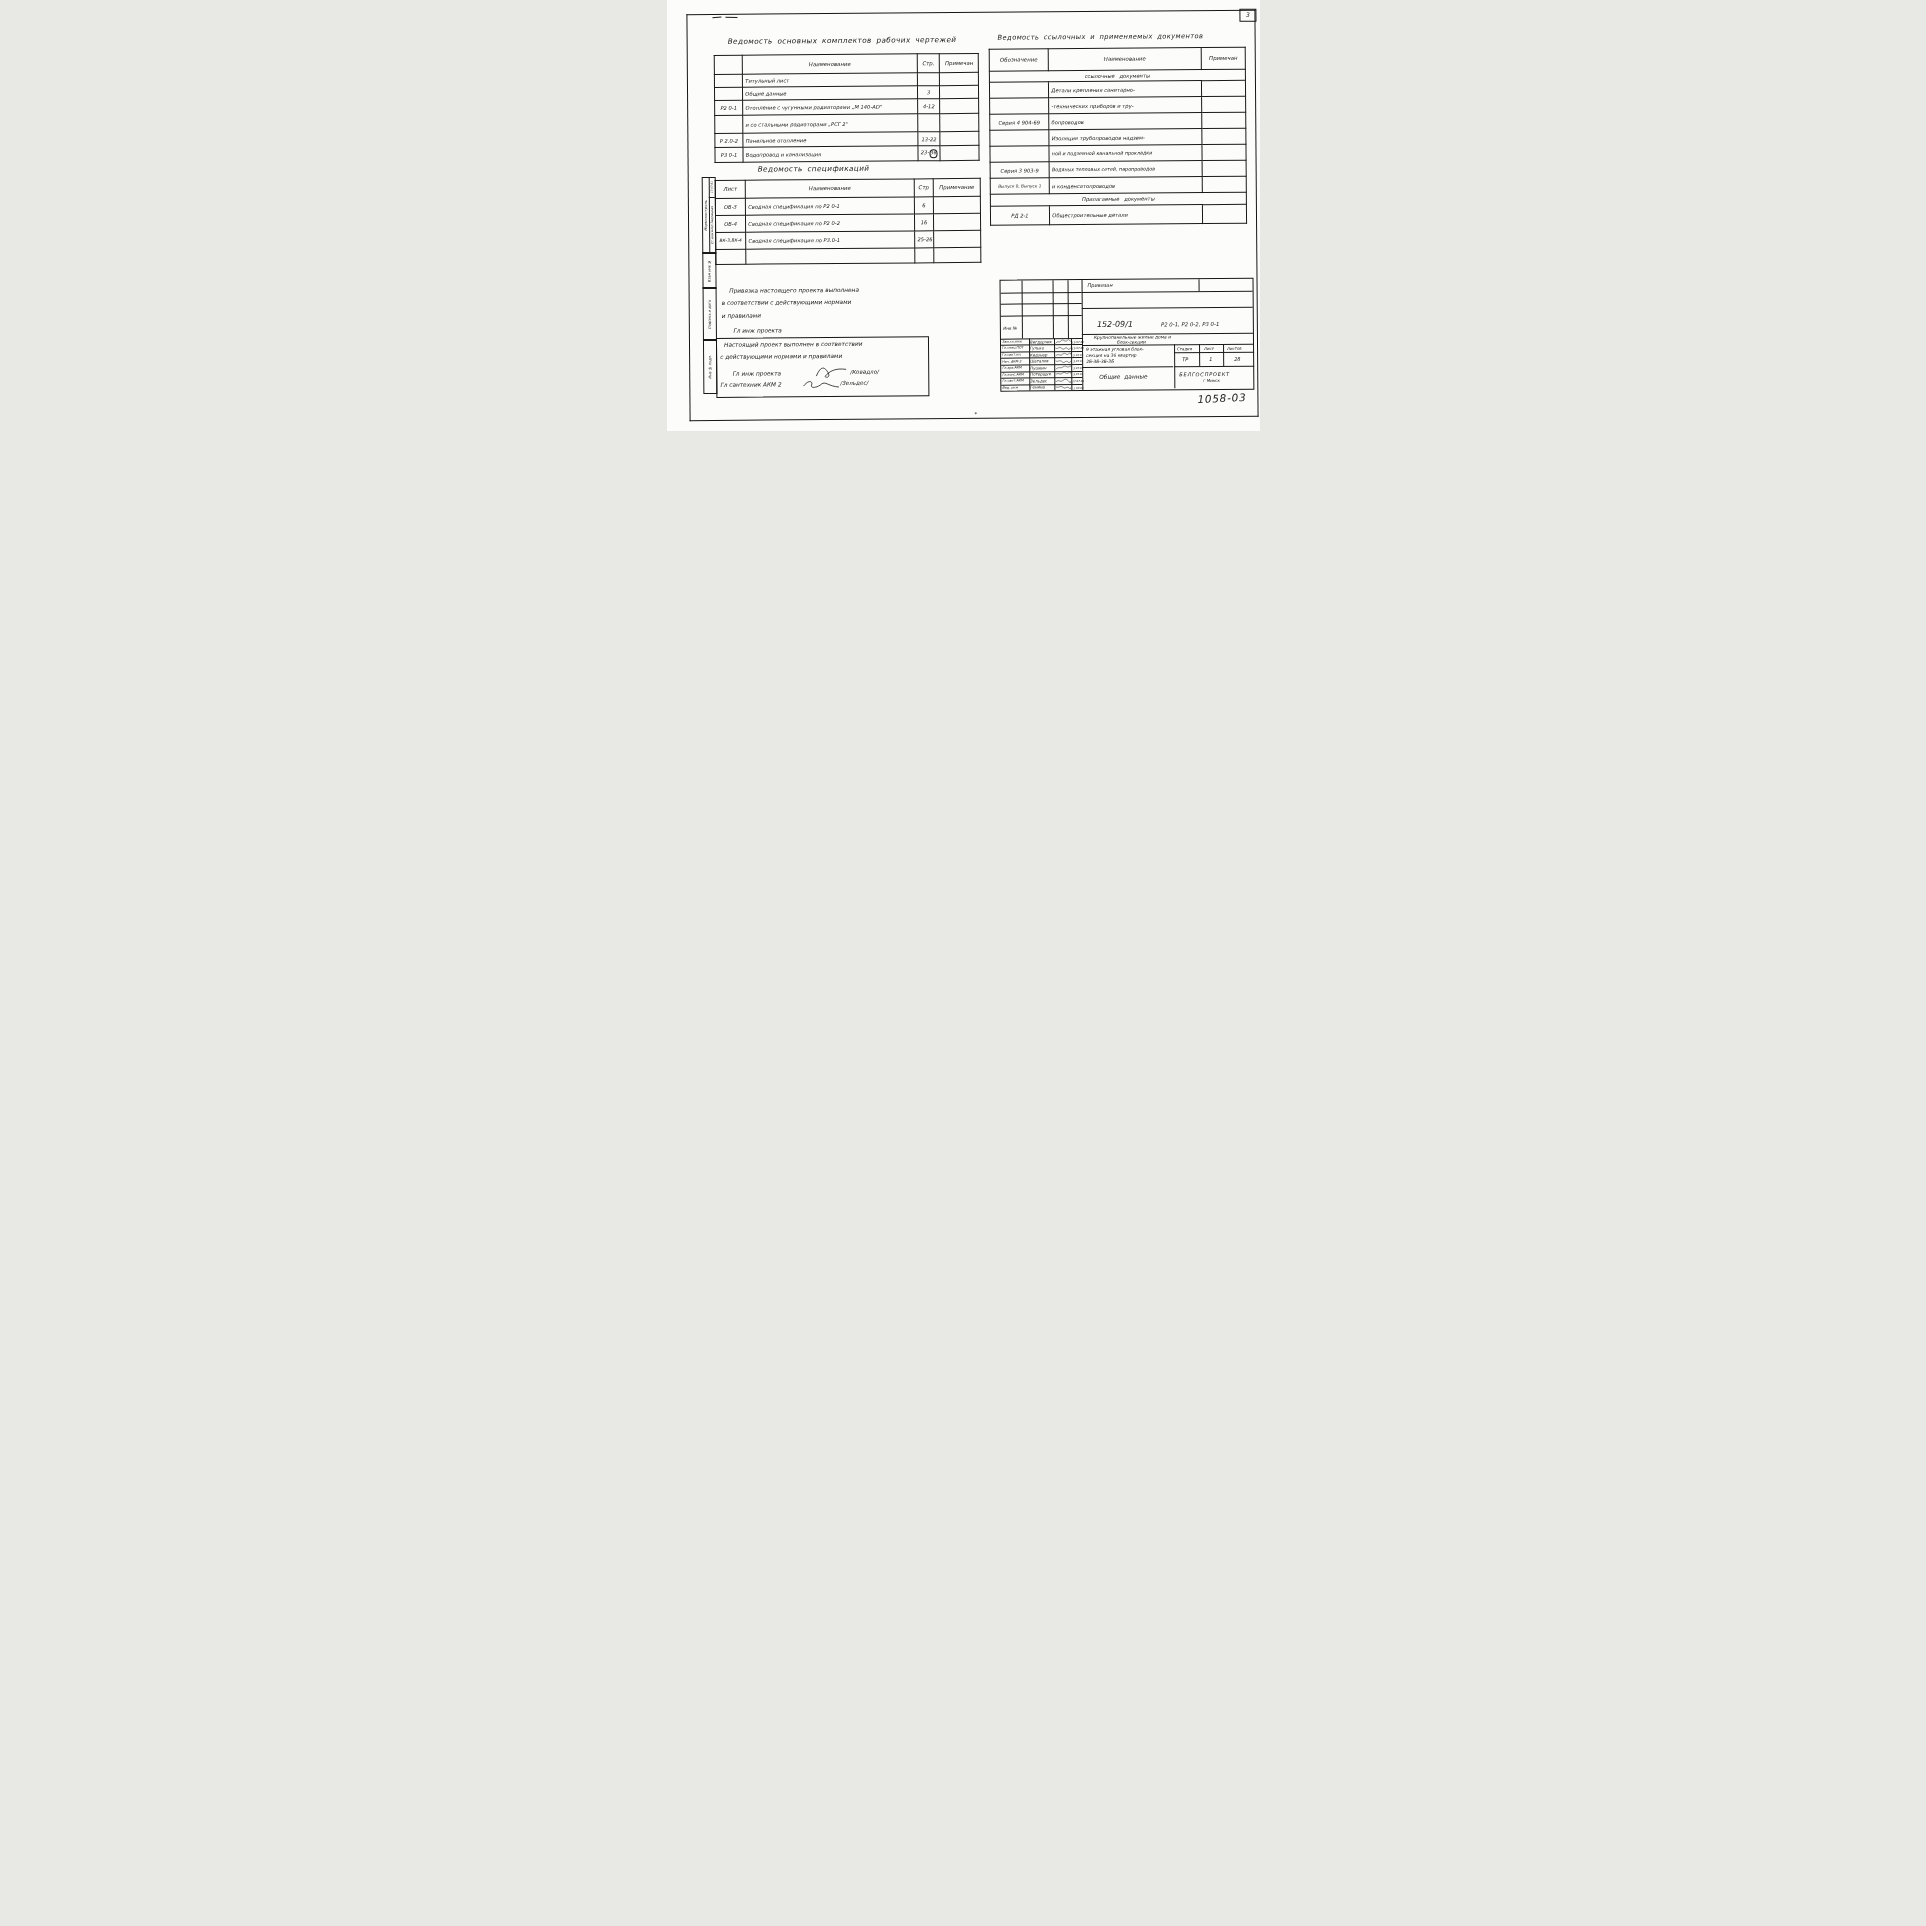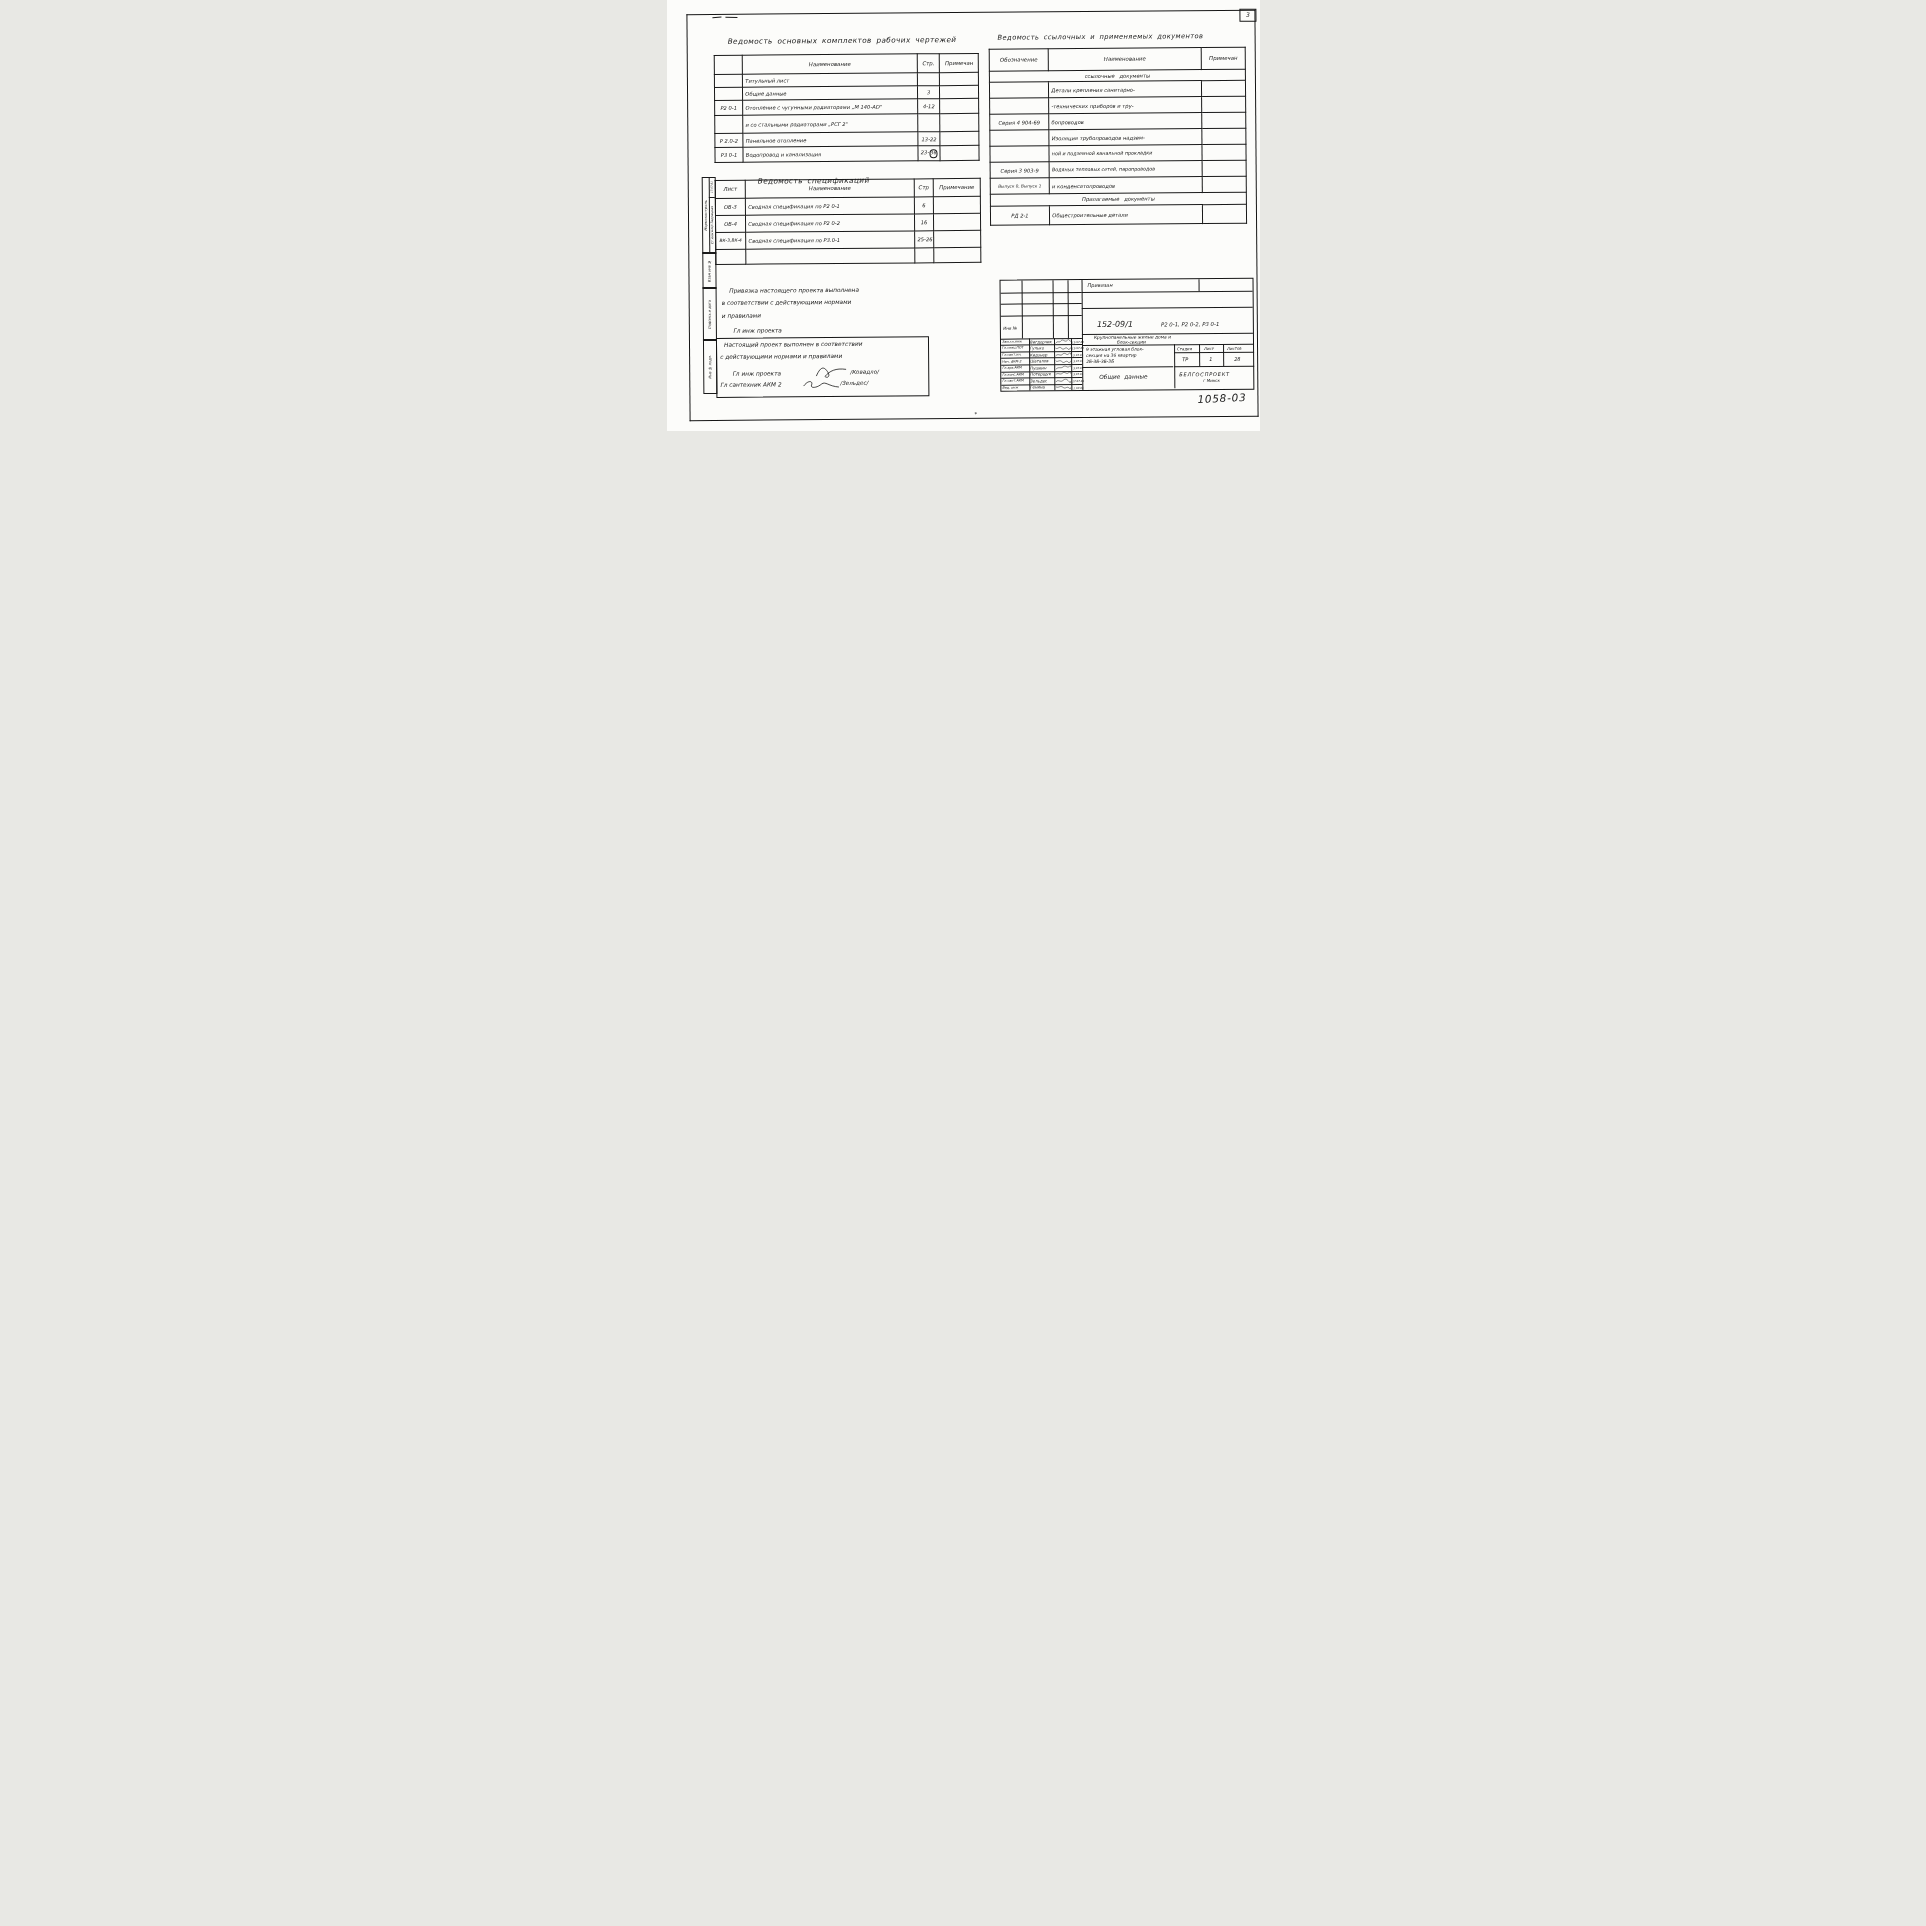--- a/index.html
+++ b/index.html
@@ -120,21 +120,21 @@
     </tr>
     <tr style="height:15.4px;">
       <td class="c">Р3 0-1</td>
       <td>Водопровод и канализация</td>
       <td class="c"><span>23-</span><span class="circ">36</span></td>
       <td></td>
     </tr>
   </tbody>
       </table>
 
-  <div class="btitle" style="left:91px;top:163px;margin-top:12px;">Ведомость спецификаций</div>
+  <div class="btitle" style="left:91px;top:163px;">Ведомость спецификаций</div>
 
   <table class="gt" style="left:48px;top:178px;width:265px;">
     <colgroup>
           <col style="width:30px;">
           <col style="width:169px;">
           <col style="width:19px;">
           <col style="width:47px;">
         </colgroup>
     <tbody>
           <tr class="hd" style="height:17.7px;">

